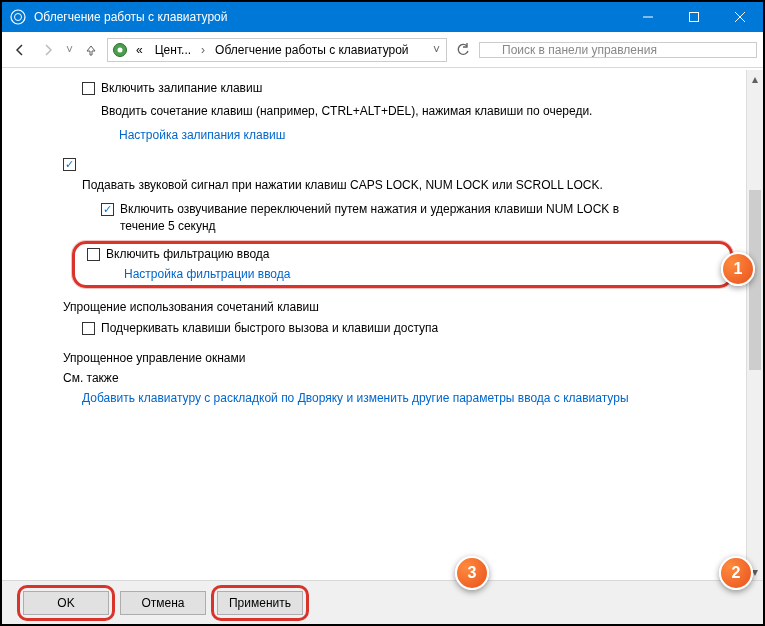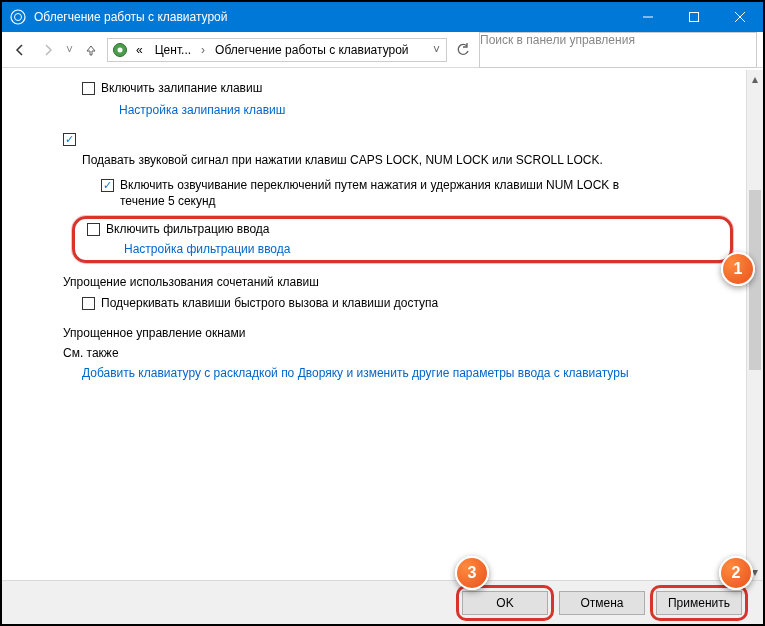--- a/index.html
+++ b/index.html
@@ -12,34 +12,34 @@
 .tb-btn{width:46px;height:100%;display:flex;align-items:center;justify-content:center;color:#fff;cursor:pointer}
 .navbar{height:36px;border-bottom:1px solid #d9d9d9;display:flex;align-items:center;padding:0 6px;gap:4px}
 .nav-btn{width:24px;height:24px;display:flex;align-items:center;justify-content:center;color:#606060;cursor:pointer}
 .nav-btn.disabled{color:#bcbcbc}
 .nav-sep{color:#888;margin:0 2px}
 .breadcrumb{flex:0 0 auto;display:flex;align-items:center;border:1px solid #ccc;height:24px;padding:0 4px;gap:4px;width:340px}
 .breadcrumb-icon{width:16px;height:16px;display:flex;align-items:center;justify-content:center}
 .bc-part{padding:0 4px;cursor:pointer}
 .bc-chev{color:#666;padding:0 2px}
 .refresh-btn{width:24px;height:24px;display:flex;align-items:center;justify-content:center;cursor:pointer}
-.search{flex:1;border:1px solid #ccc;height:36px;padding:0 0;color:#888;display:flex;align-items:flex-start}
+.search{flex:1;border:1px solid #ccc;height:16px;padding:0 22px;color:#888;display:flex;align-items:flex-start}
 .content{position:absolute;top:68px;bottom:44px;left:0;right:0;overflow:hidden;padding:10px 30px 0 80px}
 .row{display:flex;align-items:flex-start;margin-bottom:6px;line-height:1.4}
 .cb{width:13px;height:13px;border:1px solid #333;margin-right:6px;margin-top:2px;flex-shrink:0;display:flex;align-items:center;justify-content:center;background:#fff;cursor:pointer}
 .cb.checked::after{content:'✓';font-size:11px;color:#0078d7;line-height:1}
 .desc{margin-left:19px;color:#000;margin-bottom:8px;line-height:1.4}
 .link{color:#0066cc;cursor:pointer;margin-left:37px;margin-bottom:14px;display:inline-block}
 .indent{margin-left:19px}
 .heading{color:#000;margin-bottom:6px;margin-top:4px}
 .highlight-box{border:3px solid #d9342b;border-radius:14px;padding:2px 12px;margin:4px 0 12px -10px;box-shadow:0 0 0 1px rgba(217,52,43,.3)}
 .highlight-box .row{margin-bottom:4px}
 .highlight-box .desc{margin-bottom:8px}
 .highlight-box .link{margin-bottom:2px}
-.footer{position:absolute;bottom:0;left:0;right:0;height:44px;border-top:1px solid #d9d9d9;background:#f0f0f0;display:flex;align-items:center;justify-content:flex-end;padding:0 18px;gap:8px}
+.footer{position:absolute;bottom:0;left:0;right:0;height:44px;border-top:1px solid #d9d9d9;background:#f0f0f0;display:flex;align-items:center;justify-content:flex-start;padding:0 18px;gap:8px}
 .btn{min-width:86px;height:24px;border:1px solid #adadad;background:#e1e1e1;cursor:pointer;display:flex;align-items:center;justify-content:center;font-size:12px}
 .btn-hl{border:3px solid #d9342b;border-radius:10px;padding:3px;margin:-3px}
 .marker{position:absolute;width:34px;height:34px;border-radius:50%;background:radial-gradient(circle at 30% 30%,#ff8a3d,#e8521e);border:2px solid #fff;box-shadow:0 2px 6px rgba(0,0,0,.4);display:flex;align-items:center;justify-content:center;color:#fff;font-weight:bold;font-size:16px;z-index:10}
 .scrollbar{position:absolute;right:0;top:68px;bottom:44px;width:17px;background:#f0f0f0;border-left:1px solid #ddd}
 .sb-btn{height:17px;display:flex;align-items:center;justify-content:center;color:#606060;cursor:pointer}
 .sb-thumb{position:absolute;left:2px;right:2px;top:120px;height:180px;background:#cdcdcd;cursor:pointer}
 </style>
 </head>
 <body>
 
@@ -111,20 +111,21 @@
       <span>Поиск в панели управления</span>
     </div>
 </div>
 
 <div class="content">
 
   <div class="row">
       <span class="cb"></span>
       <span>Включить залипание клавиш</span>
     </div>
+  <div class="desc">Вводить сочетание клавиш (например, CTRL+ALT+DEL), нажимая клавиши по очереди.</div>
   <a class="link">Настройка залипания клавиш</a>
 
   <div class="row" style="margin-left:-19px">
       <span class="cb checked"></span>
     </div>
   <div class="desc" style="margin-left:0">Подавать звуковой сигнал при нажатии клавиш CAPS LOCK, NUM LOCK или SCROLL LOCK.</div>
   <div class="row indent">
       <span class="cb checked"></span>
       <span style="max-width:540px">Включить озвучивание переключений путем нажатия и удержания клавиши NUM LOCK в течение 5 секунд</span>
     </div>

